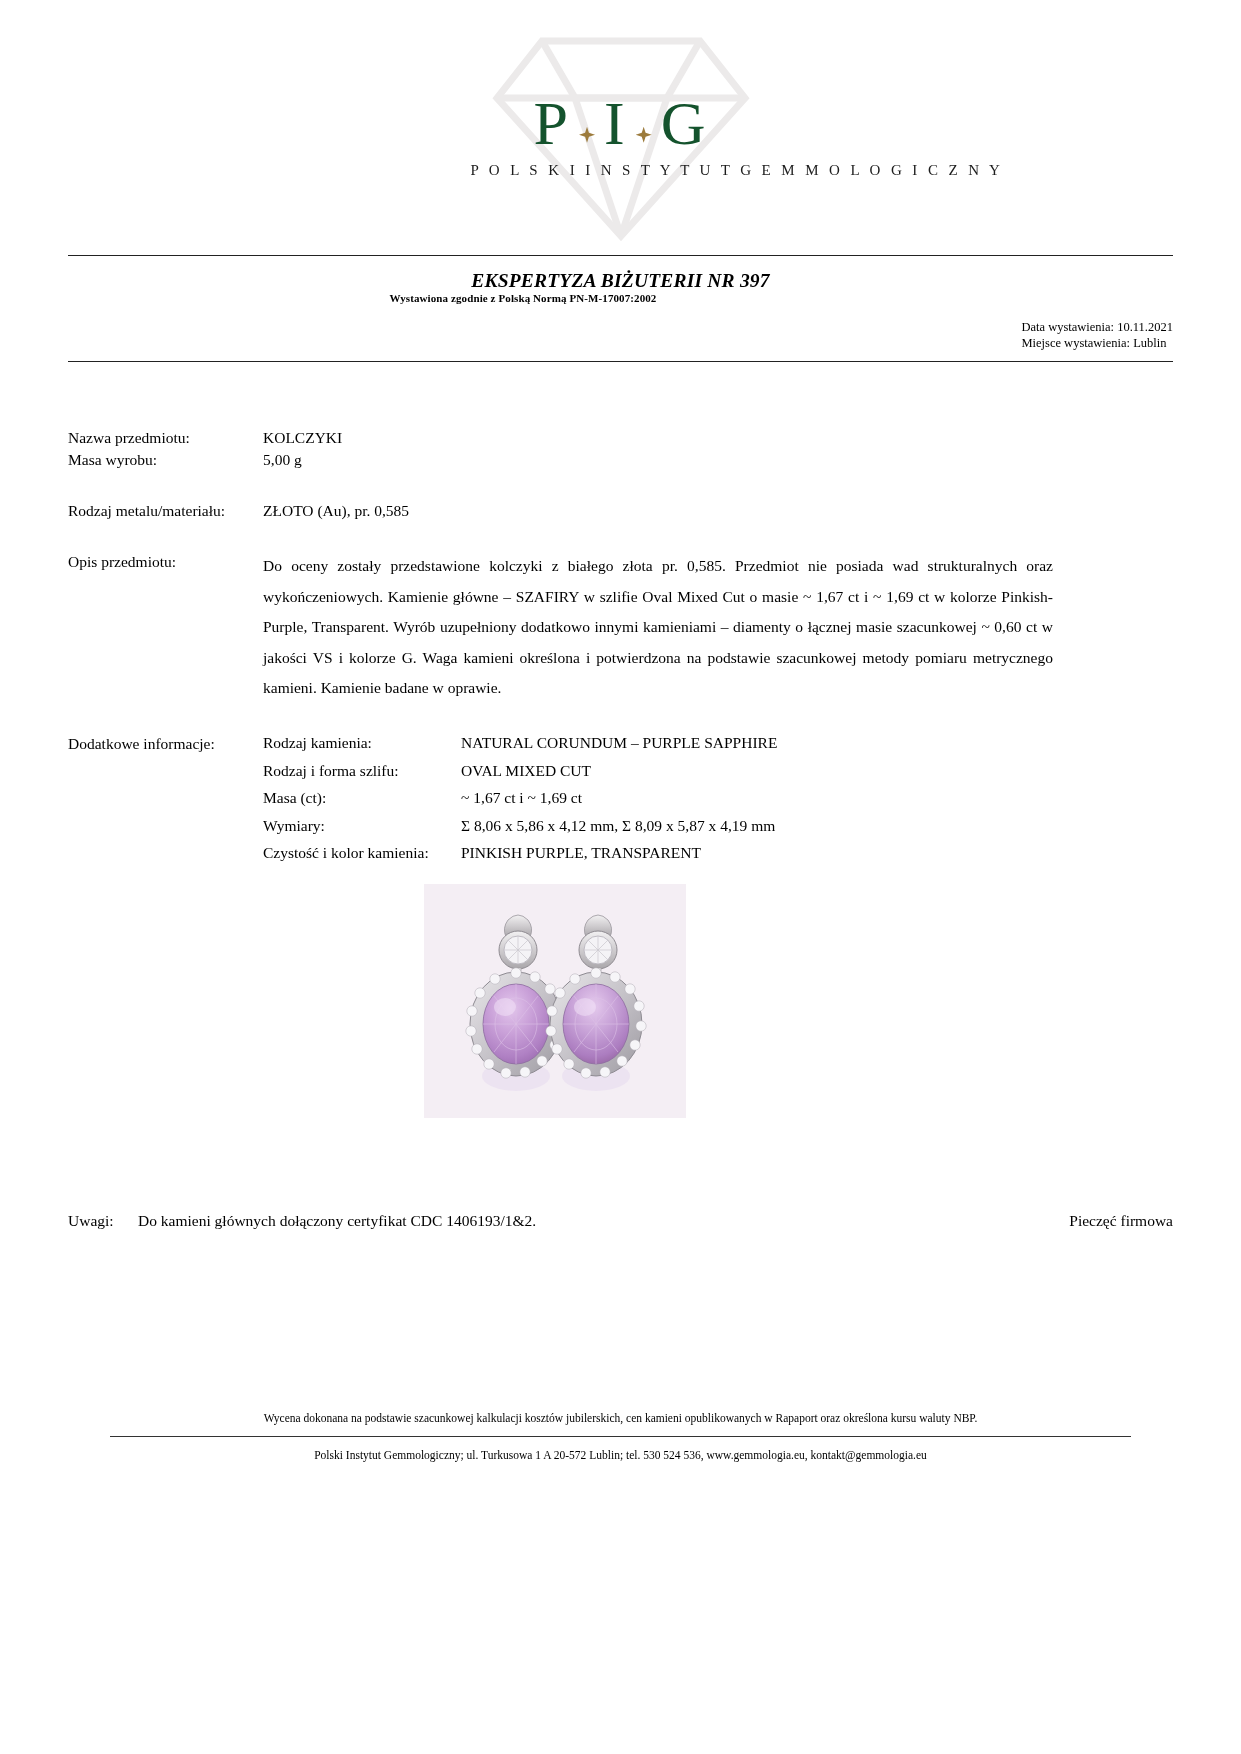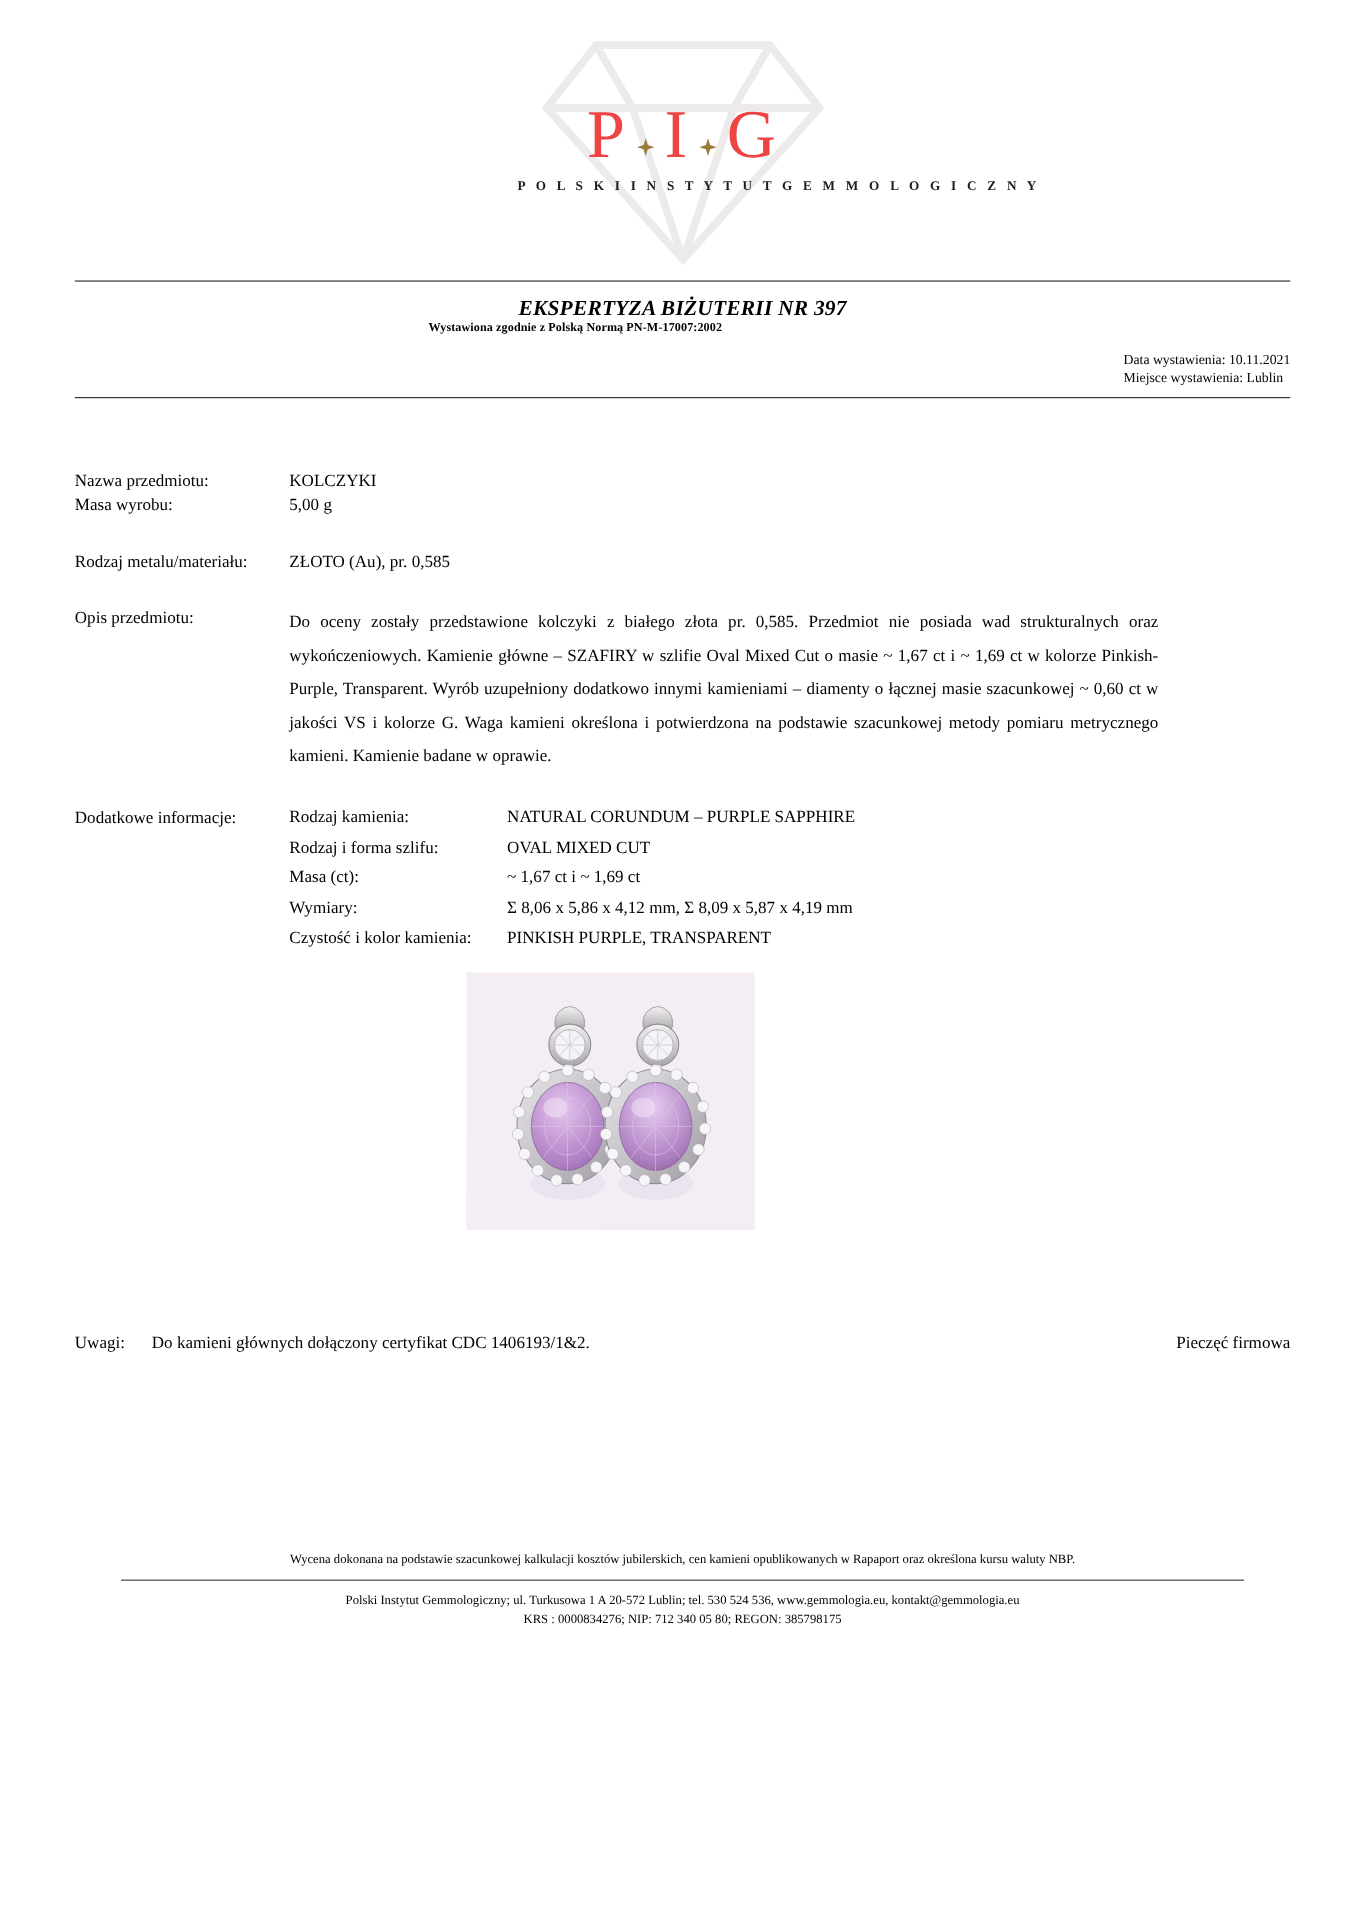--- a/index.html
+++ b/index.html
@@ -49,21 +49,21 @@
   .logo-letters {
     position: absolute;
     top: 42px;
     left: 0;
     width: 300px;
     text-align: center;
     font-family: "Liberation Serif", serif;
     font-size: 62px;
     letter-spacing: 2px;
     line-height: 62px;
-    color: #ef4444;
+    color: #14532d;
     white-space: nowrap;
   }
   .logo-letters .sep {
     display: inline-block;
     width: 34px;
     vertical-align: middle;
     position: relative;
     height: 62px;
   }
   .logo-letters .sep i {
@@ -74,23 +74,23 @@
     height: 16px;
     background: #9c7b3c;
     clip-path: polygon(50% 0%, 62% 38%, 100% 50%, 62% 62%, 50% 100%, 38% 62%, 0% 50%, 38% 38%);
   }
   .logo-sub {
     position: absolute;
     top: 112px;
     left: 0;
     width: 300px;
     text-align: center;
-    font-size: 12px;
+    font-size: 15px;
     letter-spacing: 3.4px;
-    font-weight: bold;
+    font-weight: normal;
     color: #1c1c1c;
     white-space: nowrap;
   }
 
   
   .rule {
     position: absolute;
     left: 68px;
     width: 1105px;
     border-top: 1.6px solid #222222;
@@ -449,16 +449,15 @@
 
   <div class="remarks">
     <span class="rk">Uwagi:</span><span>Do kamieni głównych dołączony certyfikat CDC 1406193/1&amp;2.</span>
     <span class="stamp">Pieczęć firmowa</span>
   </div>
 
   <div class="footer-note">Wycena dokonana na podstawie szacunkowej kalkulacji kosztów jubilerskich, cen kamieni opublikowanych w Rapaport oraz określona kursu waluty NBP.</div>
   <div class="rule r3"></div>
   <div class="footer-lines">
     <div>Polski Instytut Gemmologiczny; ul. Turkusowa 1 A 20-572 Lublin; tel. 530 524 536, www.gemmologia.eu, kontakt@gemmologia.eu</div>
-    <div>KRS : 0000834276; NIP: 712 340 05 80; REGON: 385798175</div>
   </div>
 
 </div>
 
 </body></html>

